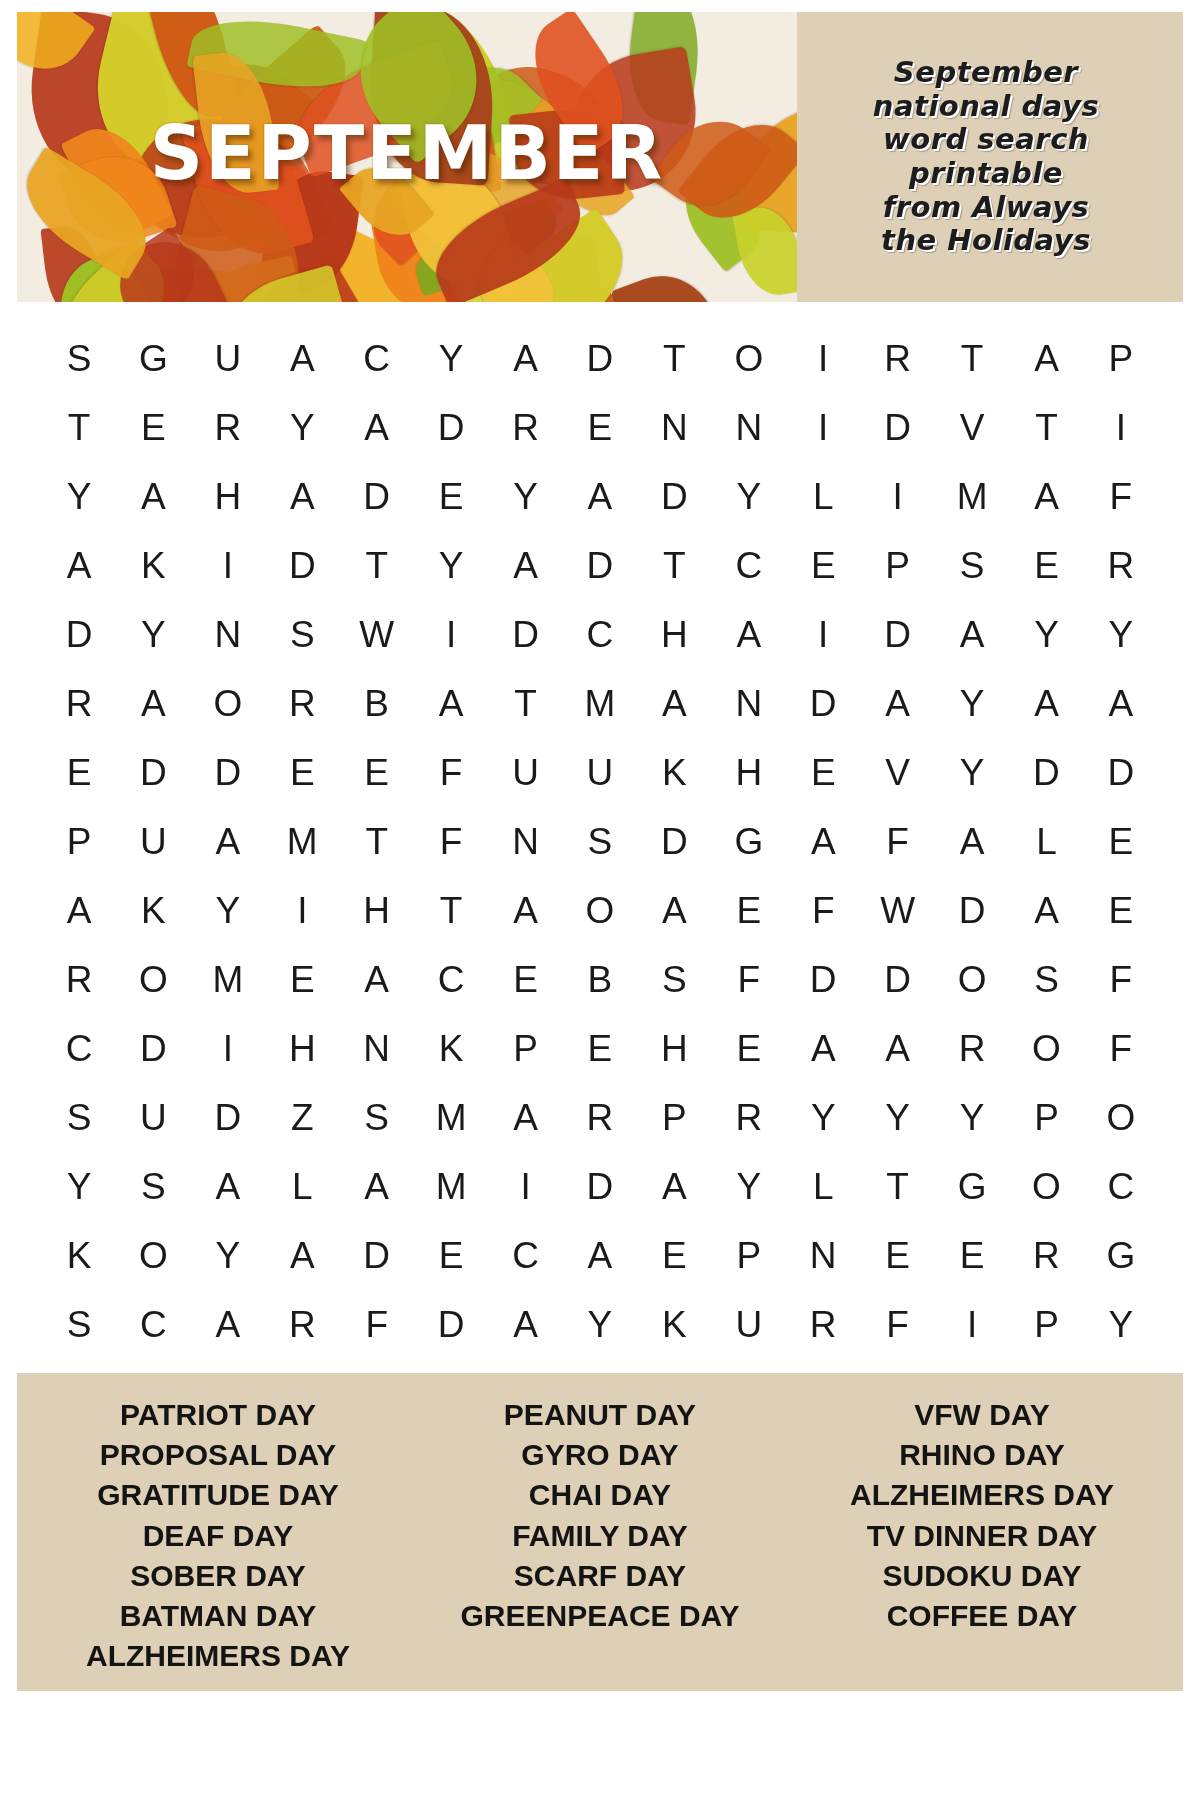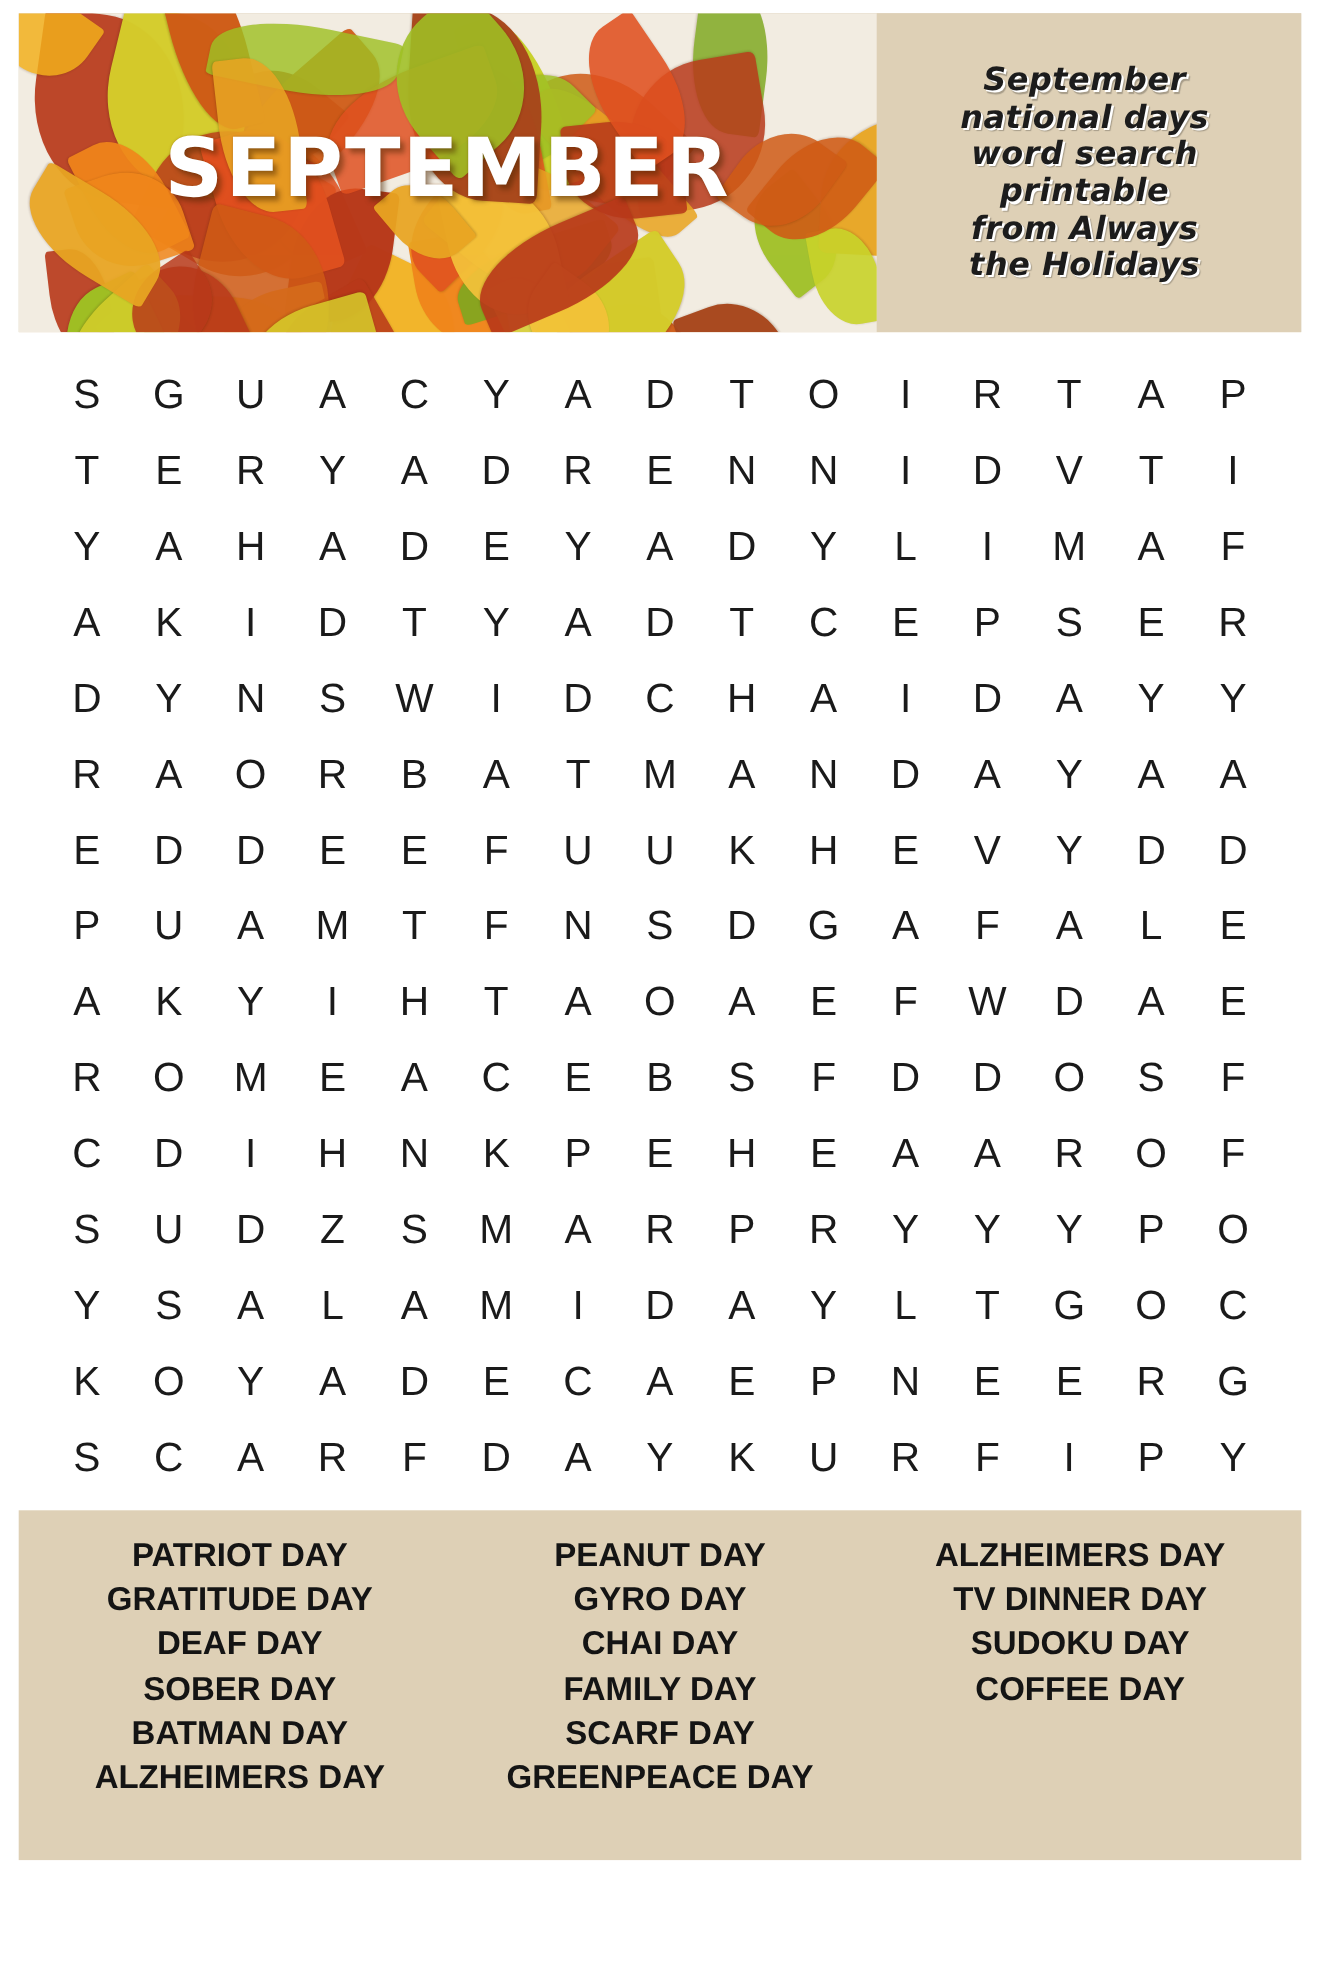--- a/index.html
+++ b/index.html
@@ -483,35 +483,38 @@
             <div class="cell">I</div>
             <div class="cell">P</div>
             <div class="cell">Y</div>
           </div>
         </div>
     </div>
 
     <div class="wordlist" id="wordlist">
         <div class="word-col">
           <div class="word">PATRIOT DAY</div>
+          <div class="word">PROPOSAL DAY</div>
           <div class="word">GRATITUDE DAY</div>
           <div class="word">DEAF DAY</div>
           <div class="word">SOBER DAY</div>
           <div class="word">BATMAN DAY</div>
           <div class="word">ALZHEIMERS DAY</div>
         </div>
         <div class="word-col">
           <div class="word">PEANUT DAY</div>
           <div class="word">GYRO DAY</div>
           <div class="word">CHAI DAY</div>
           <div class="word">FAMILY DAY</div>
           <div class="word">SCARF DAY</div>
           <div class="word">GREENPEACE DAY</div>
         </div>
         <div class="word-col">
+          <div class="word">VFW DAY</div>
+          <div class="word">RHINO DAY</div>
           <div class="word">ALZHEIMERS DAY</div>
           <div class="word">TV DINNER DAY</div>
           <div class="word">SUDOKU DAY</div>
           <div class="word">COFFEE DAY</div>
         </div>
       </div>
 
   </div>
 </div>
 

